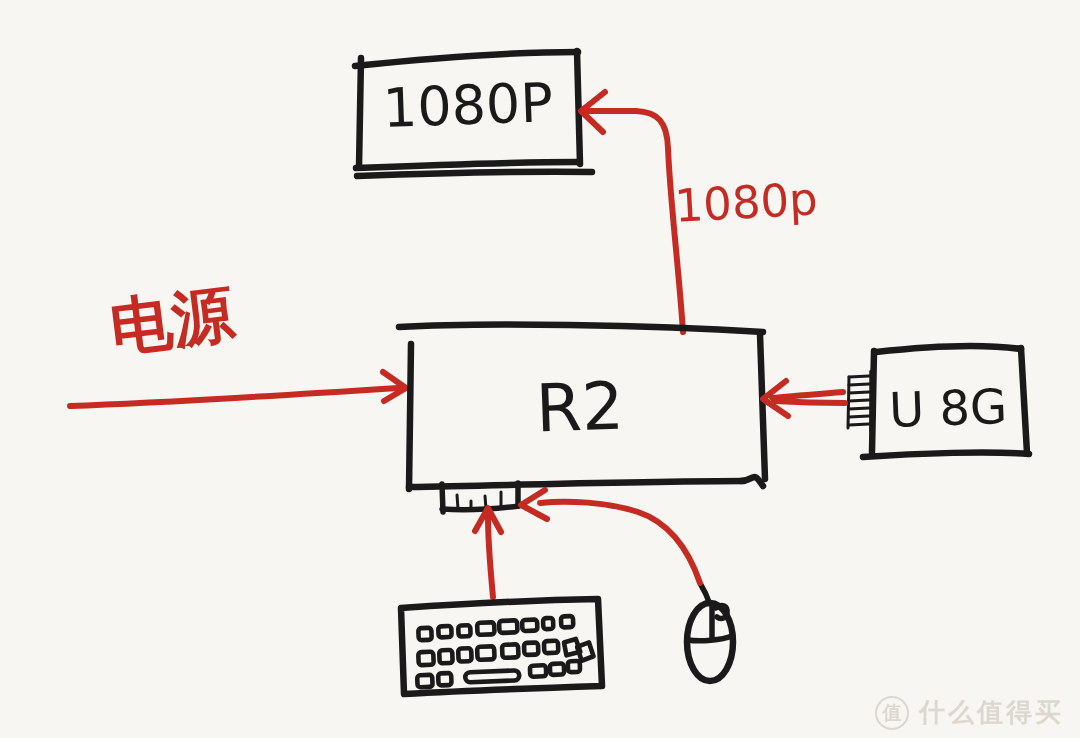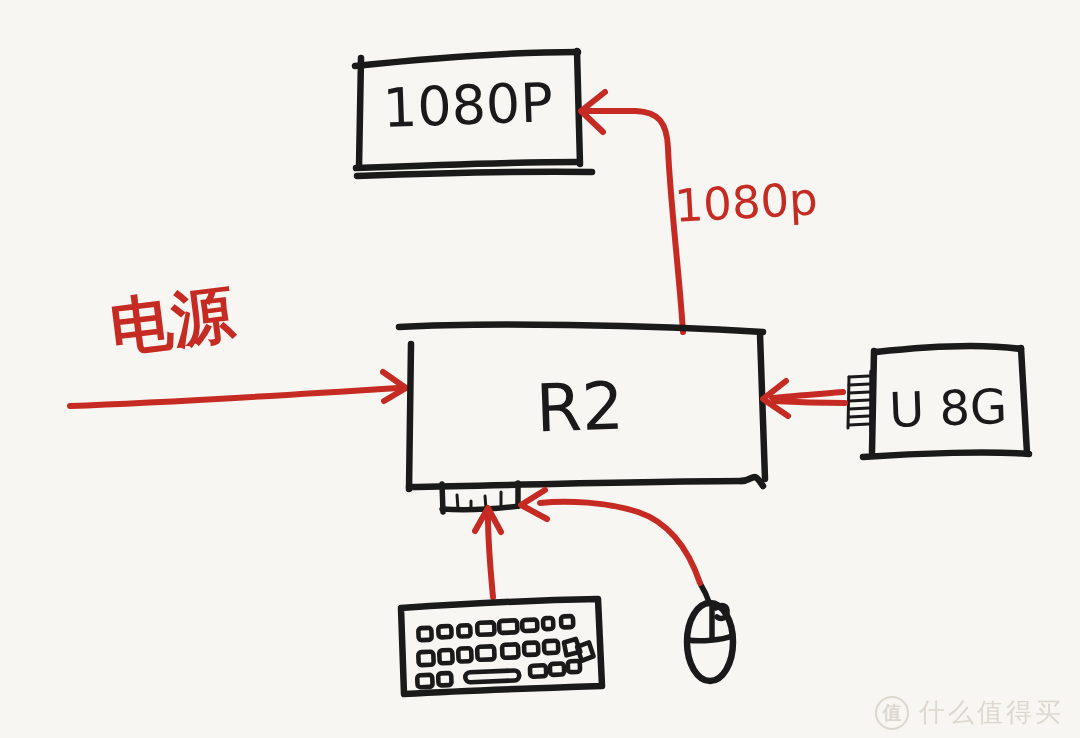--- a/index.html
+++ b/index.html
@@ -19,21 +19,21 @@
   .watermark{
     position:absolute;right:16px;bottom:8px;
     display:flex;align-items:center;gap:10px;
     color:#dcd8cf;user-select:none;
   }
   .wm-badge{
     width:30px;height:30px;border:2.5px solid #dcd8cf;border-radius:50%;
     display:flex;align-items:center;justify-content:center;
     font-size:19px;font-weight:bold;
   }
-  .wm-text{font-size:26px;font-weight:normal;letter-spacing:3px;}
+  .wm-text{font-size:26px;font-weight:bold;letter-spacing:3px;}
 </style>
 </head>
 <body>
 
 
 
 <svg width="1080" height="738" viewBox="0 0 1080 738">
 
   <g>
     <path class="ink" d="M361,58 L359,167"></path>

